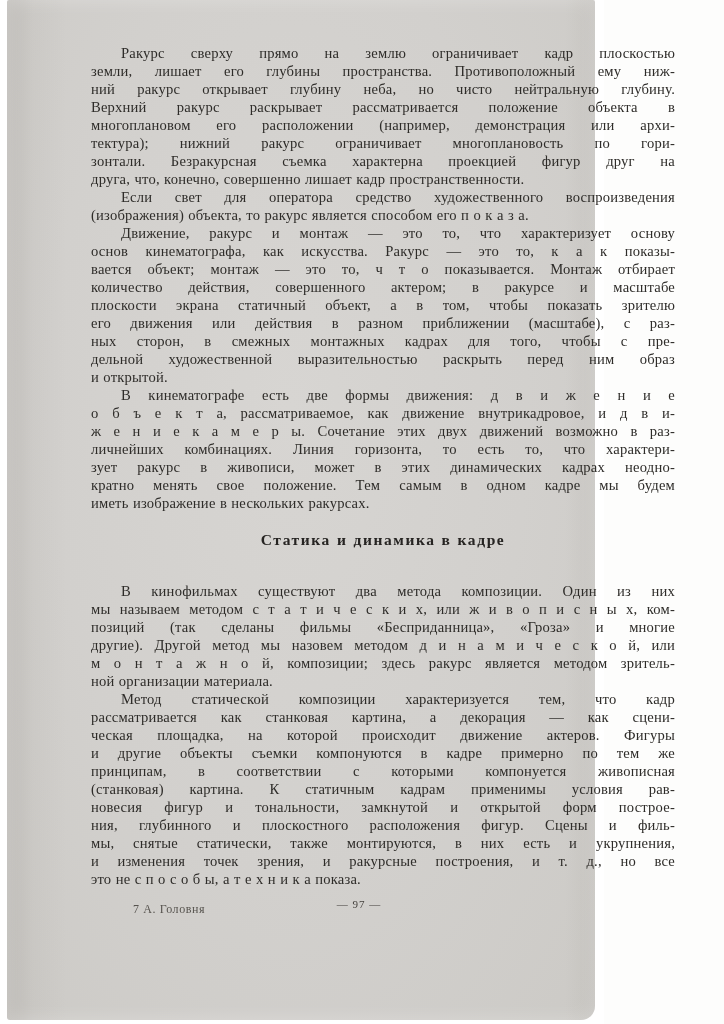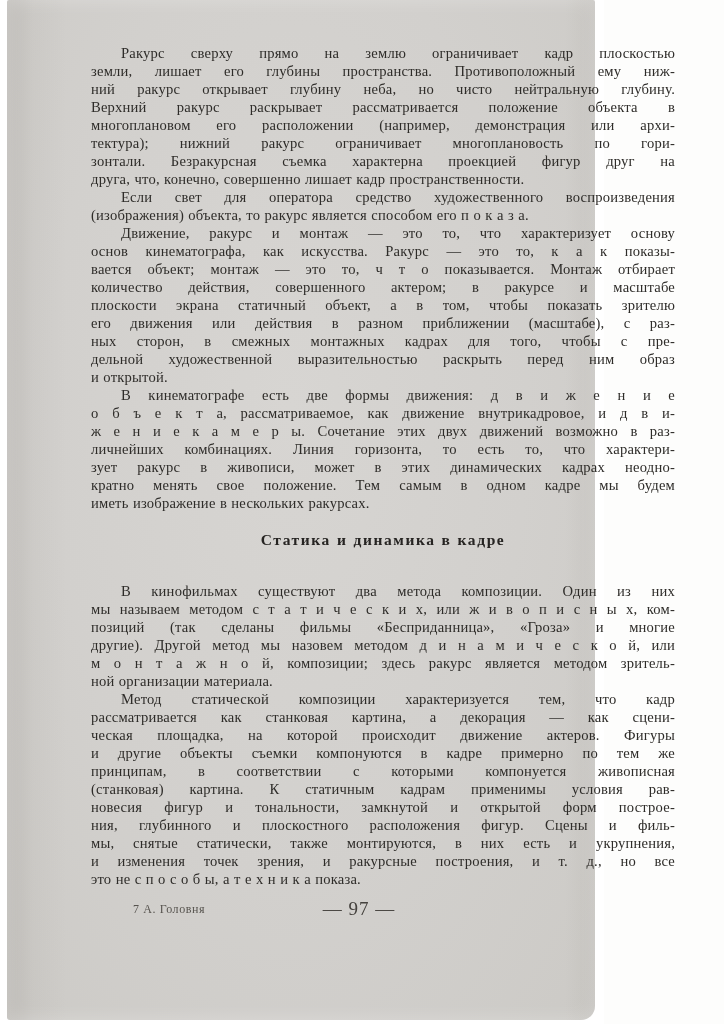--- a/index.html
+++ b/index.html
@@ -65,21 +65,21 @@
     font-size: 12px;
     letter-spacing: 0.6px;
     color: #56534e;
     margin-left: 40px;
   }
   .footer .page-number {
     position: absolute;
     left: 0; right: 48px;
     text-align: center;
     top: 0;
-    font-size: 19px;
+    font-size: 11px;
     letter-spacing: 1px;
     color: #45423e;
   }
 </style>
 </head>
 <body>
 
 <div class="scan-canvas">
   <div class="paper">
     <div class="text-block">

